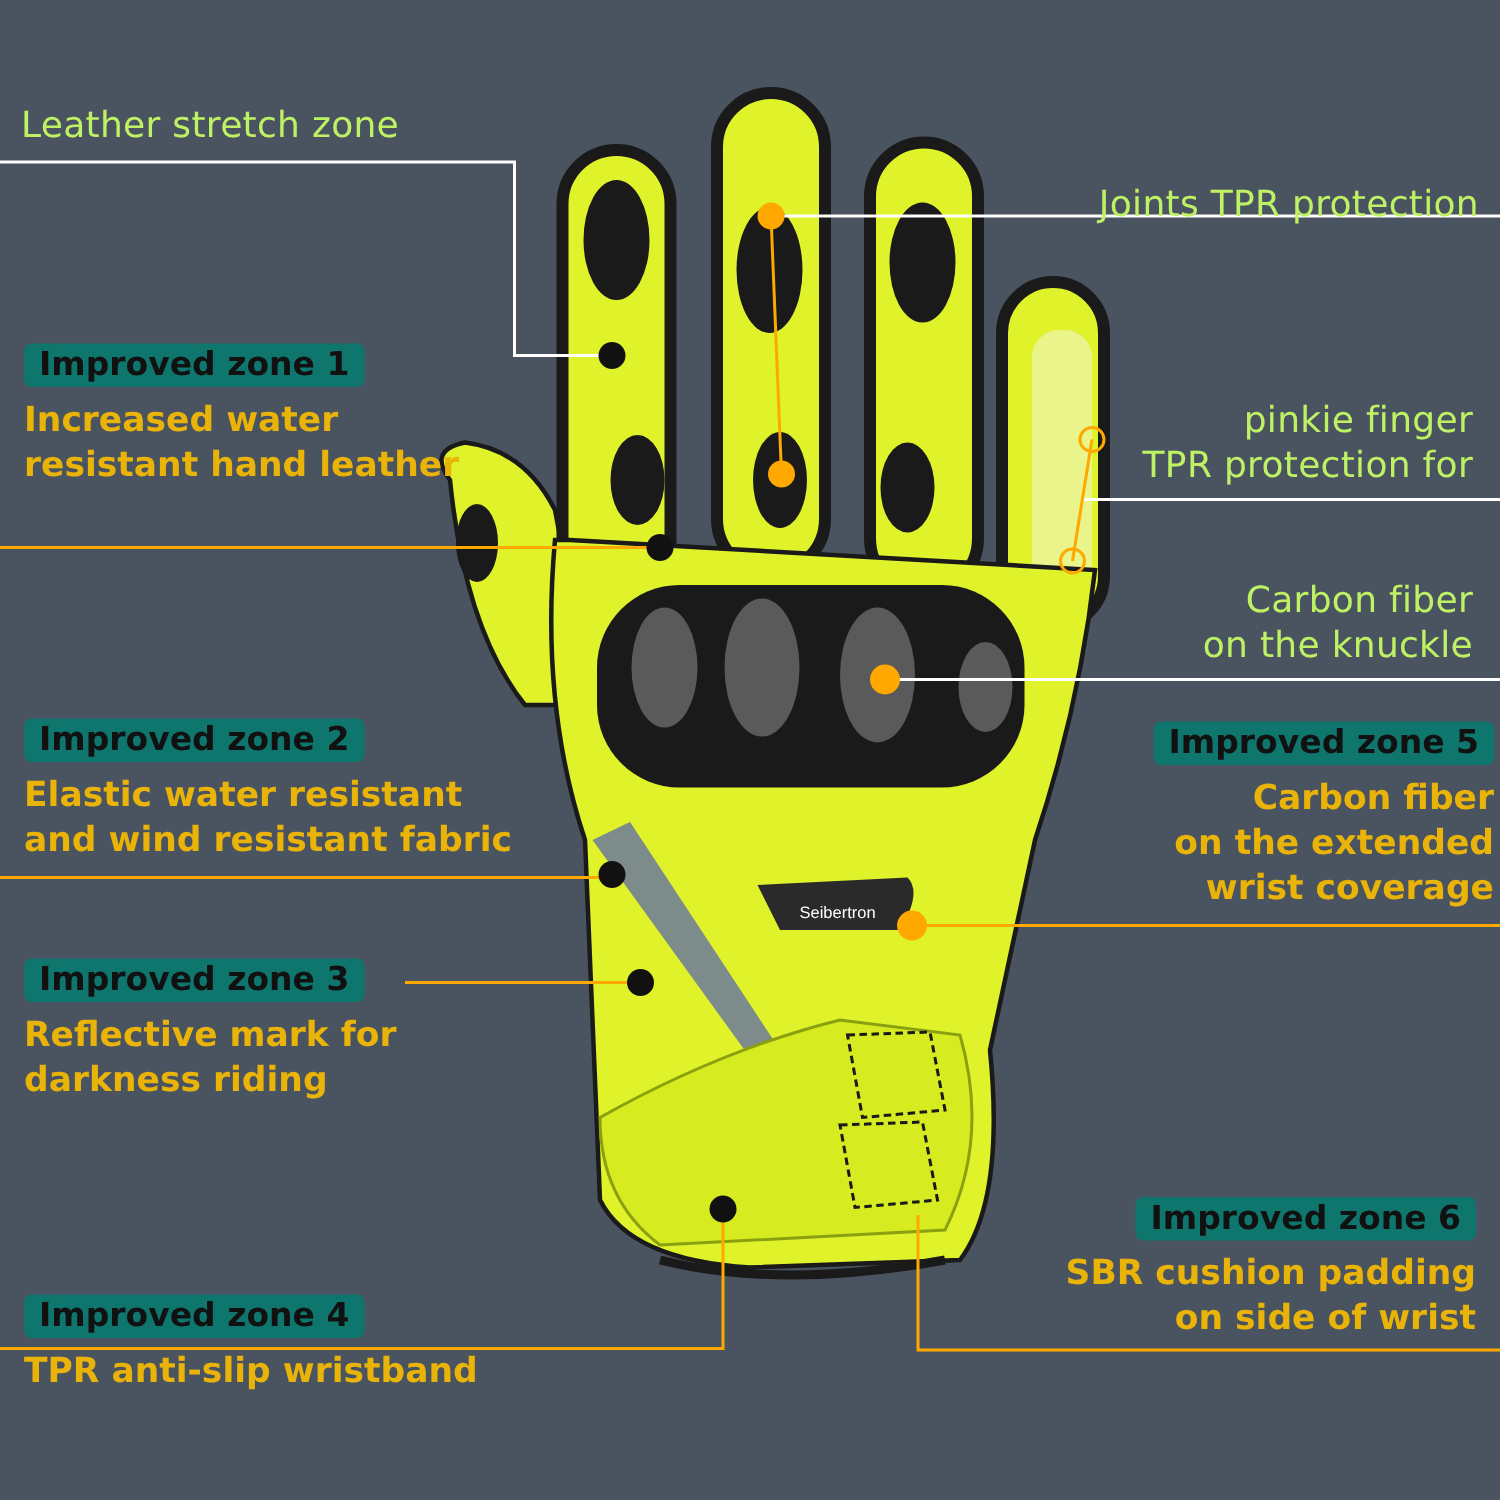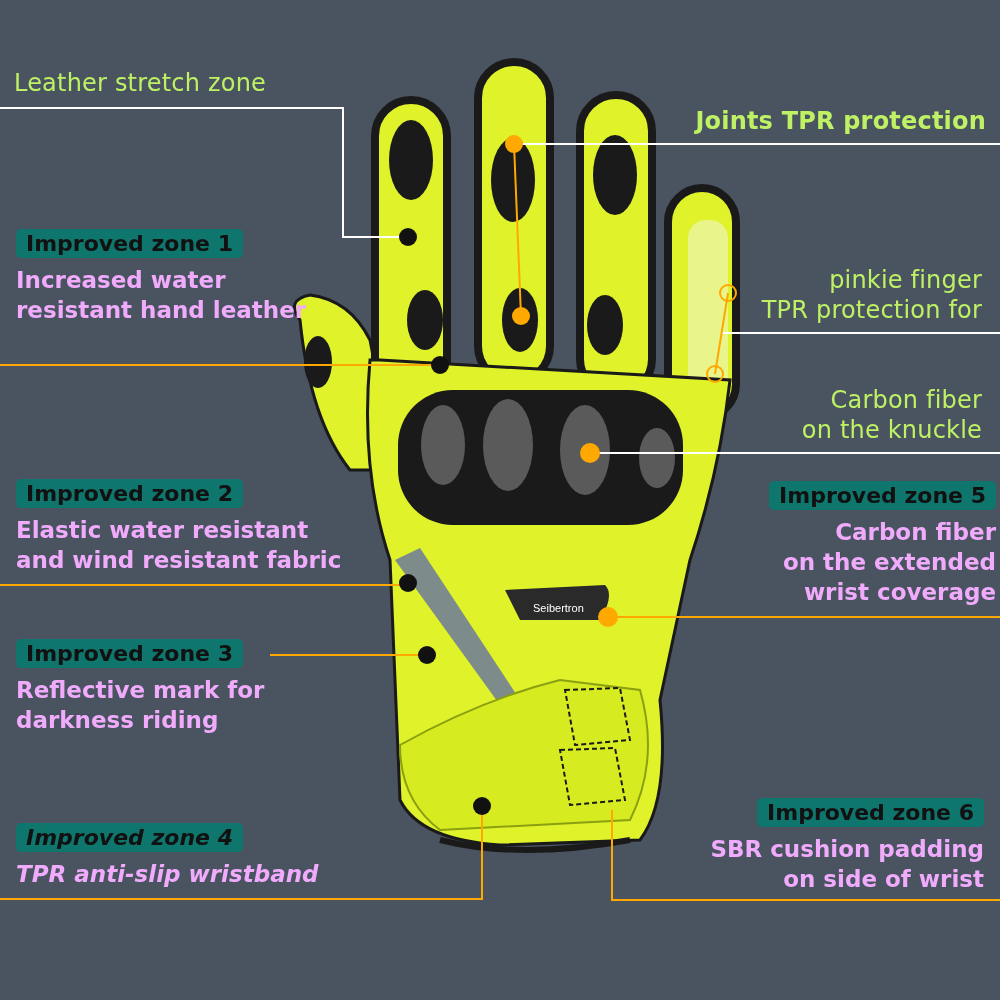--- a/index.html
+++ b/index.html
@@ -1,20 +1,20 @@
 <!DOCTYPE html>
 <html><head>
 <meta charset="utf-8">
 <style>
   html,body{margin:0;padding:0;}
   body{width:1000px;height:1000px;background:#4a5460;position:relative;overflow:hidden;font-family:"DejaVu Sans","Liberation Sans",sans-serif;}
   .abs{position:absolute;}
   .white-label{color:#bef264;font-size:24px;font-weight:500;letter-spacing:0.2px;white-space:nowrap;line-height:30px;}
   .badge{background:#0f766e;color:#111111;font-weight:bold;font-size:22px;border-radius:5px;padding:2px 10px;line-height:30px;white-space:nowrap;}
-  .desc{color:#f0abfc;font-size:23px;line-height:30px;font-weight:600;white-space:nowrap;}
+  .desc{color:#eab308;font-size:23px;line-height:30px;font-weight:600;white-space:nowrap;}
   .right{text-align:right;}
   svg{position:absolute;left:0;top:0;}
 </style>
 </head>
 <body>
 
 <svg width="1000" height="1000">
 
   <path d="M300 320 Q285 300 310 295 Q350 300 370 340 L395 470 L350 470 Q310 420 300 320 Z" fill="#dff22a" stroke="#1a1a1a" stroke-width="3"></path>
   <ellipse cx="318" cy="362" rx="14" ry="26" fill="#1a1a1a"></ellipse>
@@ -70,21 +70,21 @@
   <circle cx="715" cy="374" r="8" fill="none" stroke="#ffa800" stroke-width="2"></circle>
   <circle cx="590" cy="453" r="10" fill="#ffa800"></circle>
   <circle cx="440" cy="365" r="9" fill="#111111"></circle>
   <circle cx="408" cy="583" r="9" fill="#111111"></circle>
   <circle cx="427" cy="655" r="9" fill="#111111"></circle>
   <circle cx="482" cy="806" r="9" fill="#111111"></circle>
   <circle cx="608" cy="617" r="10" fill="#ffa800"></circle>
 </svg>
 
 <div class="abs white-label" style="left:14px;top:68px;">Leather stretch zone</div>
-<div class="abs white-label right" style="right:14px;top:106px;font-weight:bold;">Joints TPR protection</div>
+<div class="abs white-label right" style="right:14px;top:121px;">Joints TPR protection</div>
 <div class="abs right" style="right:18px;top:265px;">
   <div class="white-label">pinkie finger</div>
   <div class="white-label">TPR protection for</div>
 </div>
 <div class="abs right" style="right:18px;top:385px;">
   <div class="white-label">Carbon fiber</div>
   <div class="white-label">on the knuckle</div>
 </div>
 
 <div class="abs" style="left:16px;top:229px;">
@@ -104,21 +104,21 @@
 </div>
 
 <div class="abs" style="left:16px;top:639px;">
   <span class="badge">Improved zone 3</span>
   <div style="margin-top:6px;">
     <div class="desc">Reflective mark for</div>
     <div class="desc">darkness riding</div>
   </div>
 </div>
 
-<div class="abs" style="left:16px;top:823px;font-style:italic;">
+<div class="abs" style="left:16px;top:863px;">
   <span class="badge">Improved zone 4</span>
   <div style="margin-top:6px;">
     <div class="desc">TPR anti-slip wristband</div>
   </div>
 </div>
 
 <div class="abs right" style="right:4px;top:481px;">
   <span class="badge">Improved zone 5</span>
   <div style="margin-top:6px;">
     <div class="desc">Carbon fiber</div>

